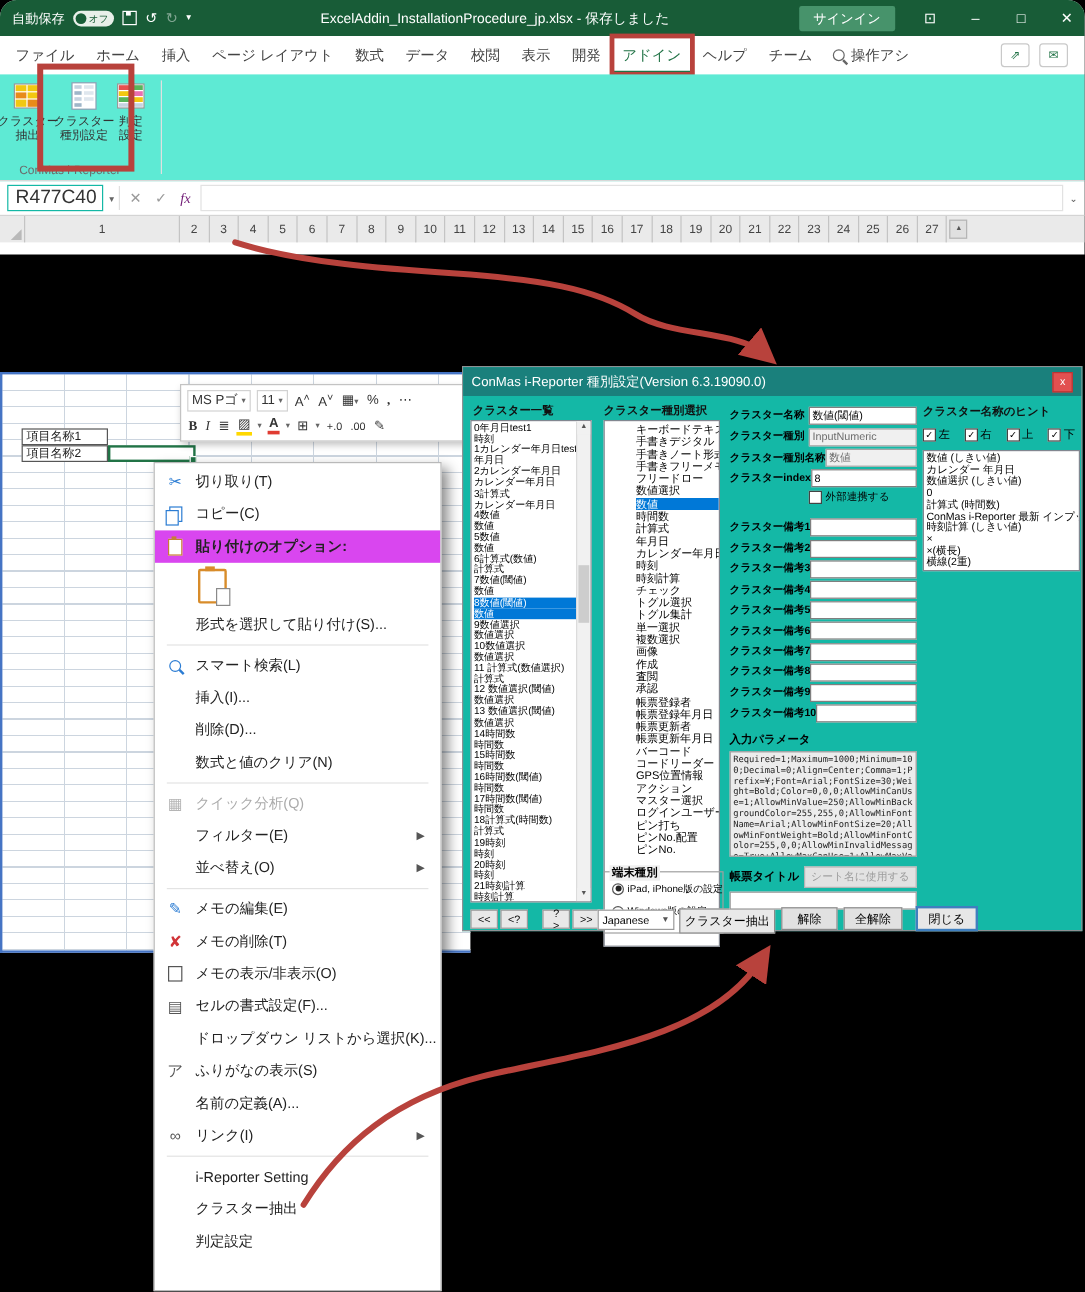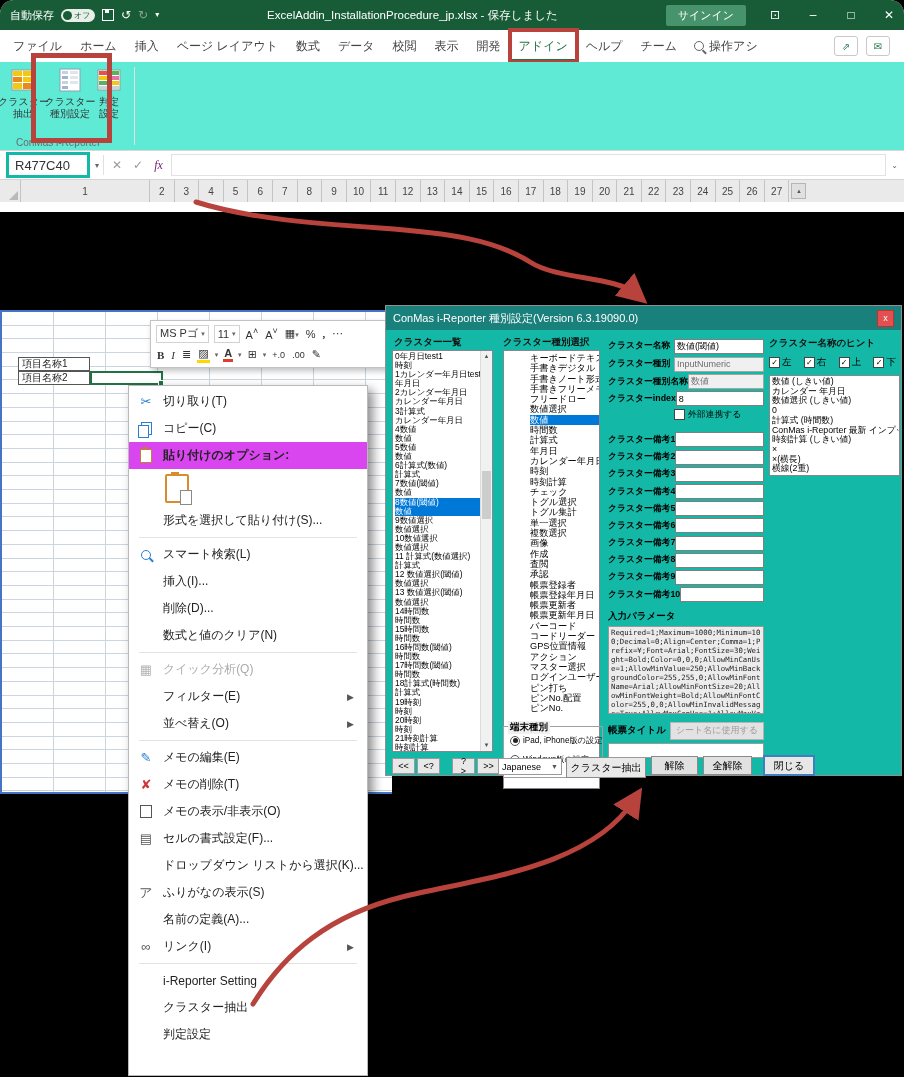--- a/index.html
+++ b/index.html
@@ -31,21 +31,21 @@
   .mb-icon{width:22px;height:18px;border:1px solid #c9c9c9;border-radius:3px;display:flex;align-items:center;justify-content:center;font-size:10px;color:#217346;}
   
   .ribbon{height:88px;background:#5eead4;position:relative;border-bottom:1px solid #d8d8d8;}
   .rb-btn{position:absolute;top:5px;text-align:center;}
   .rb-ic{width:26px;height:26px;margin:0 auto;display:block;}
   .rb-lb{font-size:10px;line-height:11.5px;color:#333;margin-top:3px;white-space:nowrap;}
   .rb-group{position:absolute;left:16px;width:134px;bottom:2px;text-align:left;font-size:10px;color:#6b6b6b;}
   .rb-sep{position:absolute;left:134px;top:5px;bottom:5px;width:1px;background:#e0e0e0;}
   
   .formula-row{height:28px;background:#fff;display:flex;align-items:center;padding:0 6px;gap:5px;border-bottom:1px solid #d4d4d4;}
-  .name-box{width:66px;height:20px;border:3px solid #14b8a6;font-size:13px;color:#333;display:flex;align-items:center;padding:0 6px;}
+  .name-box{width:66px;height:20px;border:1px solid #14b8a6;font-size:16px;color:#333;display:flex;align-items:center;padding:0 6px;}
   .nb-arrow{font-size:8px;color:#666;padding:0 4px 0 0;border-right:1px solid #e0e0e0;height:20px;display:flex;align-items:center;}
   .fxb{color:#9a9a9a;font-size:12px;padding:0 3px;}
   .fx-it{font-family:Liberation Serif, serif;font-style:italic;color:#701a75;}
   .formula-input{flex:1;height:20px;border:1px solid #e2e2e2;background:#fff;}
   
   .col-headers{height:22px;background:#eaeaea;display:flex;align-items:stretch;color:#444;font-size:10px;}
   .corner{width:20px;border-right:1px solid #c4c4c4;position:relative;}
   .corner:after{content:'';position:absolute;right:2px;bottom:2px;border-style:solid;border-width:0 0 9px 9px;border-color:transparent transparent #b9b9b9 transparent;}
   .ch{border-right:1px solid #c4c4c4;display:flex;align-items:center;justify-content:center;}
   .ch.wide{width:128px;}

